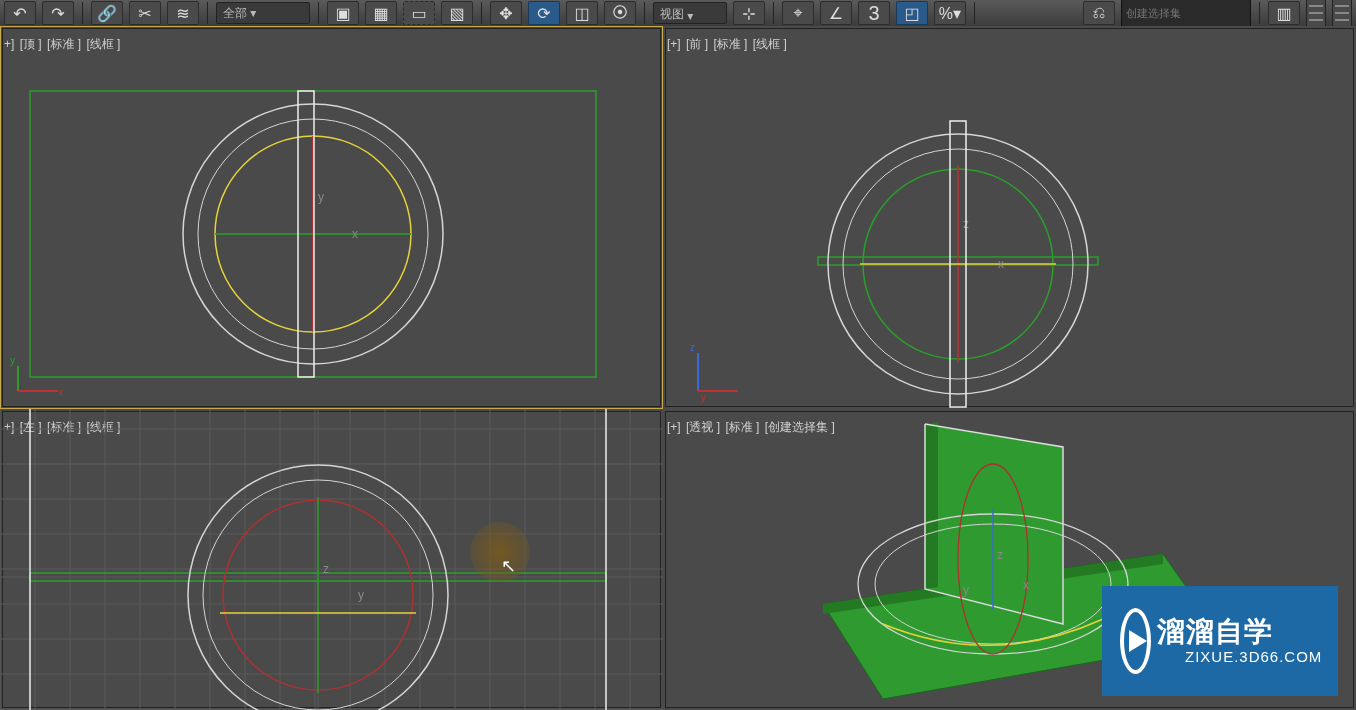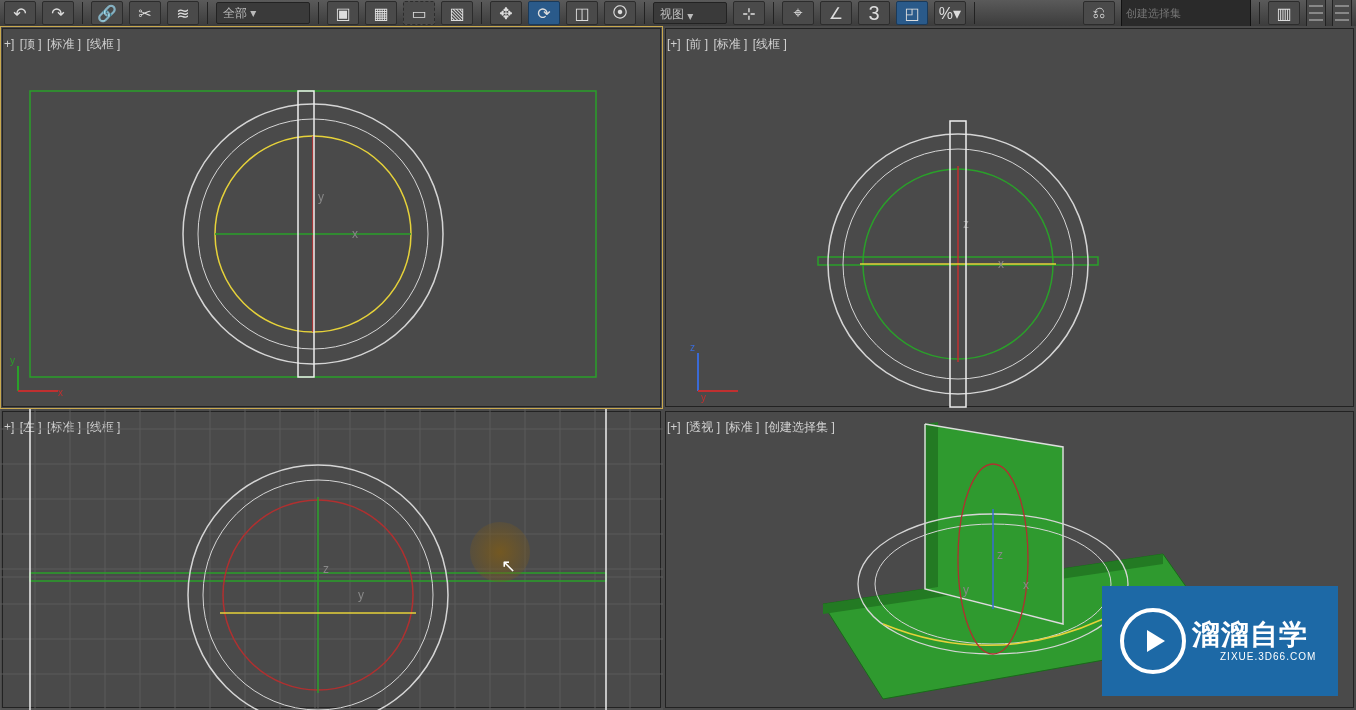--- a/index.html
+++ b/index.html
@@ -178,21 +178,21 @@
     border-bottom:11px solid transparent;
     margin-left:5px;
   }
   .watermark .txt{
     display:flex;
     flex-direction:column;
     color:#fff;
     line-height:1.15;
   }
   .watermark .txt .t1{font-size:28px;font-weight:600;letter-spacing:1px;}
-  .watermark .txt .t2{font-size:10px;letter-spacing:1px;margin-left:28px;}
+  .watermark .txt .t2{font-size:15px;letter-spacing:1px;margin-left:28px;}
 
   
   .grid-bg line{stroke:#5a5a5a;stroke-width:1;}
 </style>
 </head>
 <body>
 
 <div class="toolbar">
   <div class="tb-btn">↶</div>
   <div class="tb-btn">↷</div>

